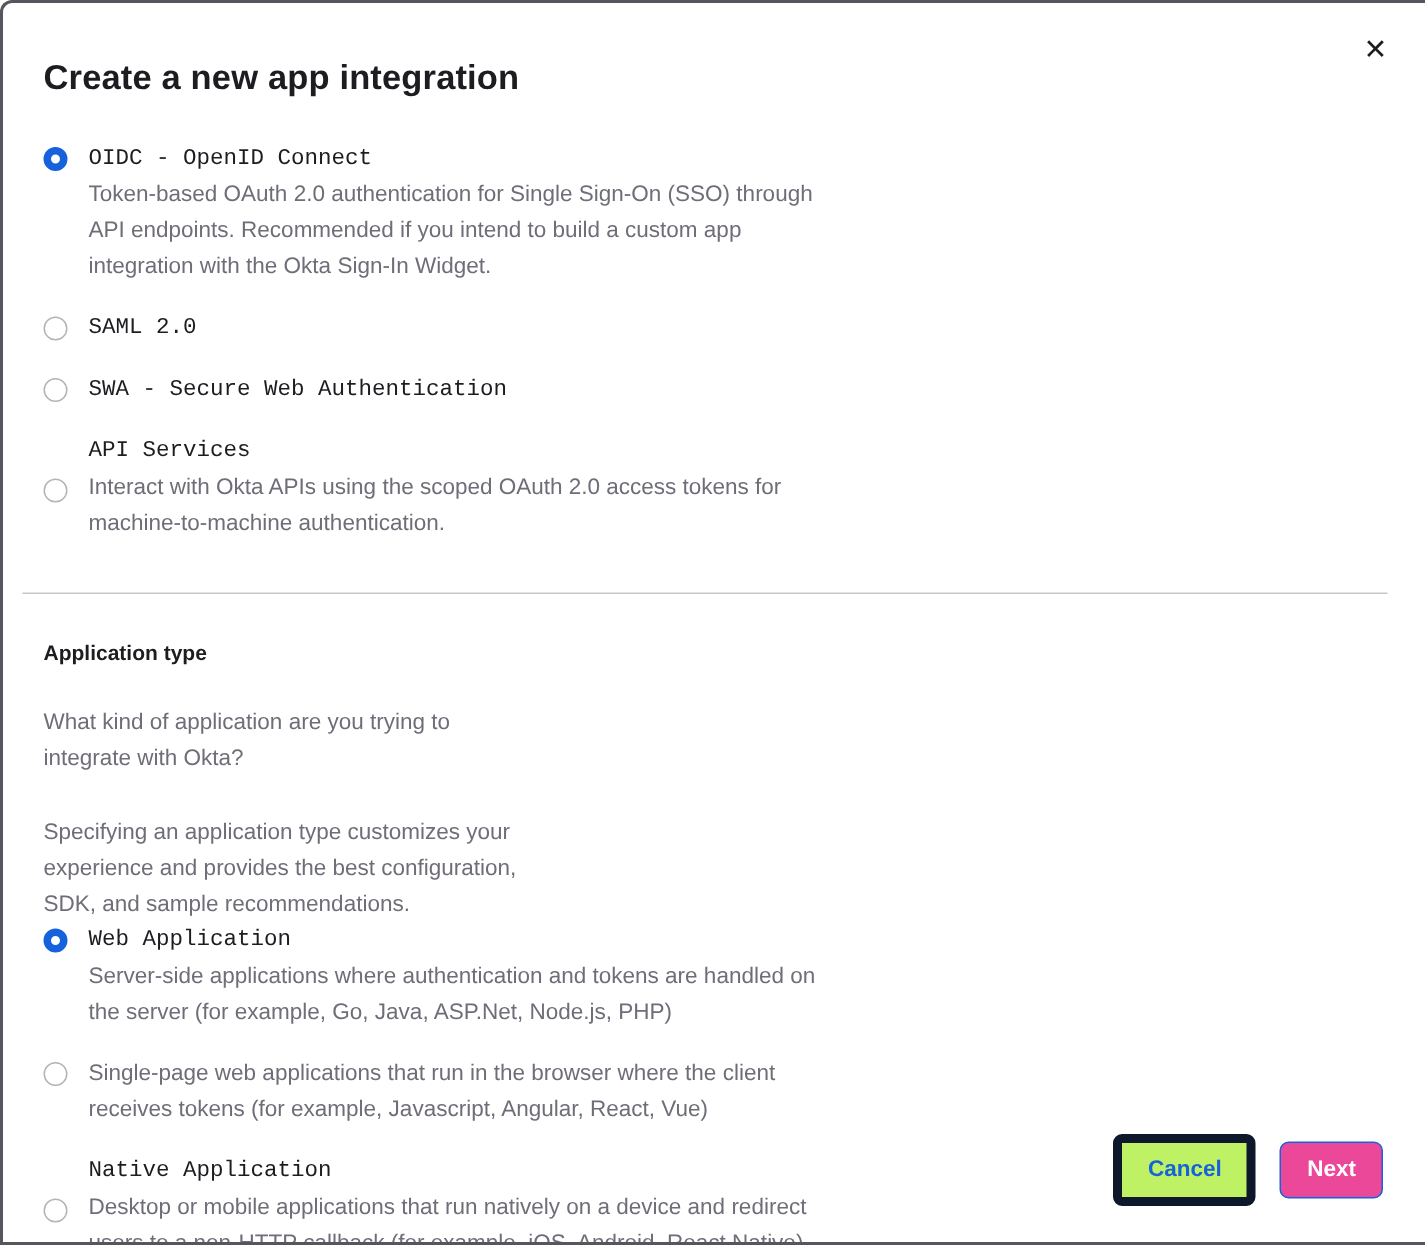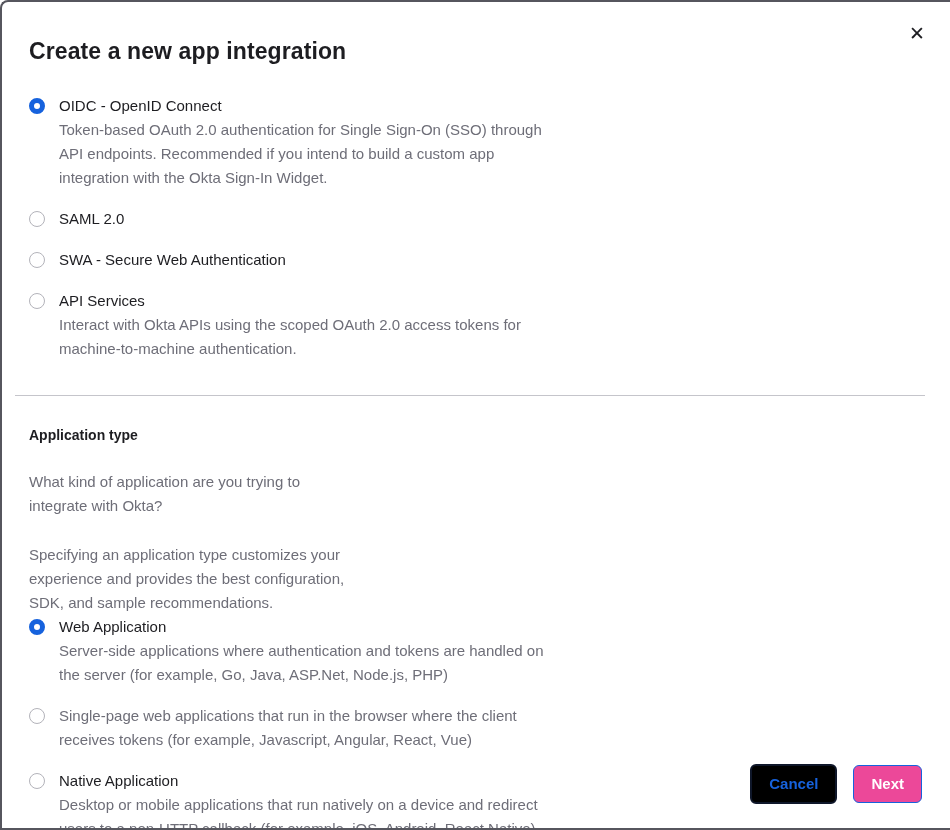--- a/index.html
+++ b/index.html
@@ -41,50 +41,50 @@
     display: inline-flex; align-items: center; gap: 6px;
     margin-top: 15px;
     font-size: 15px; font-weight: 700; color: #1662dd;
     text-decoration: none; cursor: pointer;
   }
   .left-para {
     margin-top: 25px;
     font-size: 15px; line-height: 24px; color: #6e6e78;
   }
   .option { display: flex; margin-bottom: 17px; cursor: pointer; }
-  .option:last-child { margin-bottom: 0; }
+  .option:last-child { margin-bottom: 0; align-items: center; }
   .radio {
     flex: none;
     width: 16px; height: 16px;
     margin: 4px 14px 0 0;
     border-radius: 50%;
     border: 1.5px solid #b3b3ba;
     background: #fff;
   }
   .radio.on { border: 5px solid #1662dd; }
-  .opt-label { font-size: 15px; line-height: 24px; color: #1d1d21; }
+  .opt-label { font-size: 15px; line-height: 24px; color: #1d1d21; font-family: Liberation Mono, monospace; }
   .opt-desc { font-size: 15px; line-height: 24px; color: #6e6e78; max-width: 505px; }
   .divider {
     border: none;
     border-top: 1px solid #c5c5cb;
     margin: 34px 0 0 -14px;
   }
   .footer {
     position: absolute; right: 28px; bottom: 24px;
     display: flex; align-items: center; gap: 16px;
   }
   .btn {
     font-family: "Liberation Sans", sans-serif;
     font-size: 15px; font-weight: 700;
     border-radius: 6px; cursor: pointer;
     padding: 8px 17px; line-height: 20px;
   }
   .btn-cancel {
-    background: #000000; color: #1662dd;
-    border: 2px solid #0f172a;
+    background: #bef264; color: #1662dd;
+    border: 6px solid #0f172a;
   }
   .btn-next {
     background: #ec4899; color: #fff;
     border: 1px solid #1662dd;
   }
   .ext-icon { display: inline-block; }
 </style>
 </head>
 <body>
 

